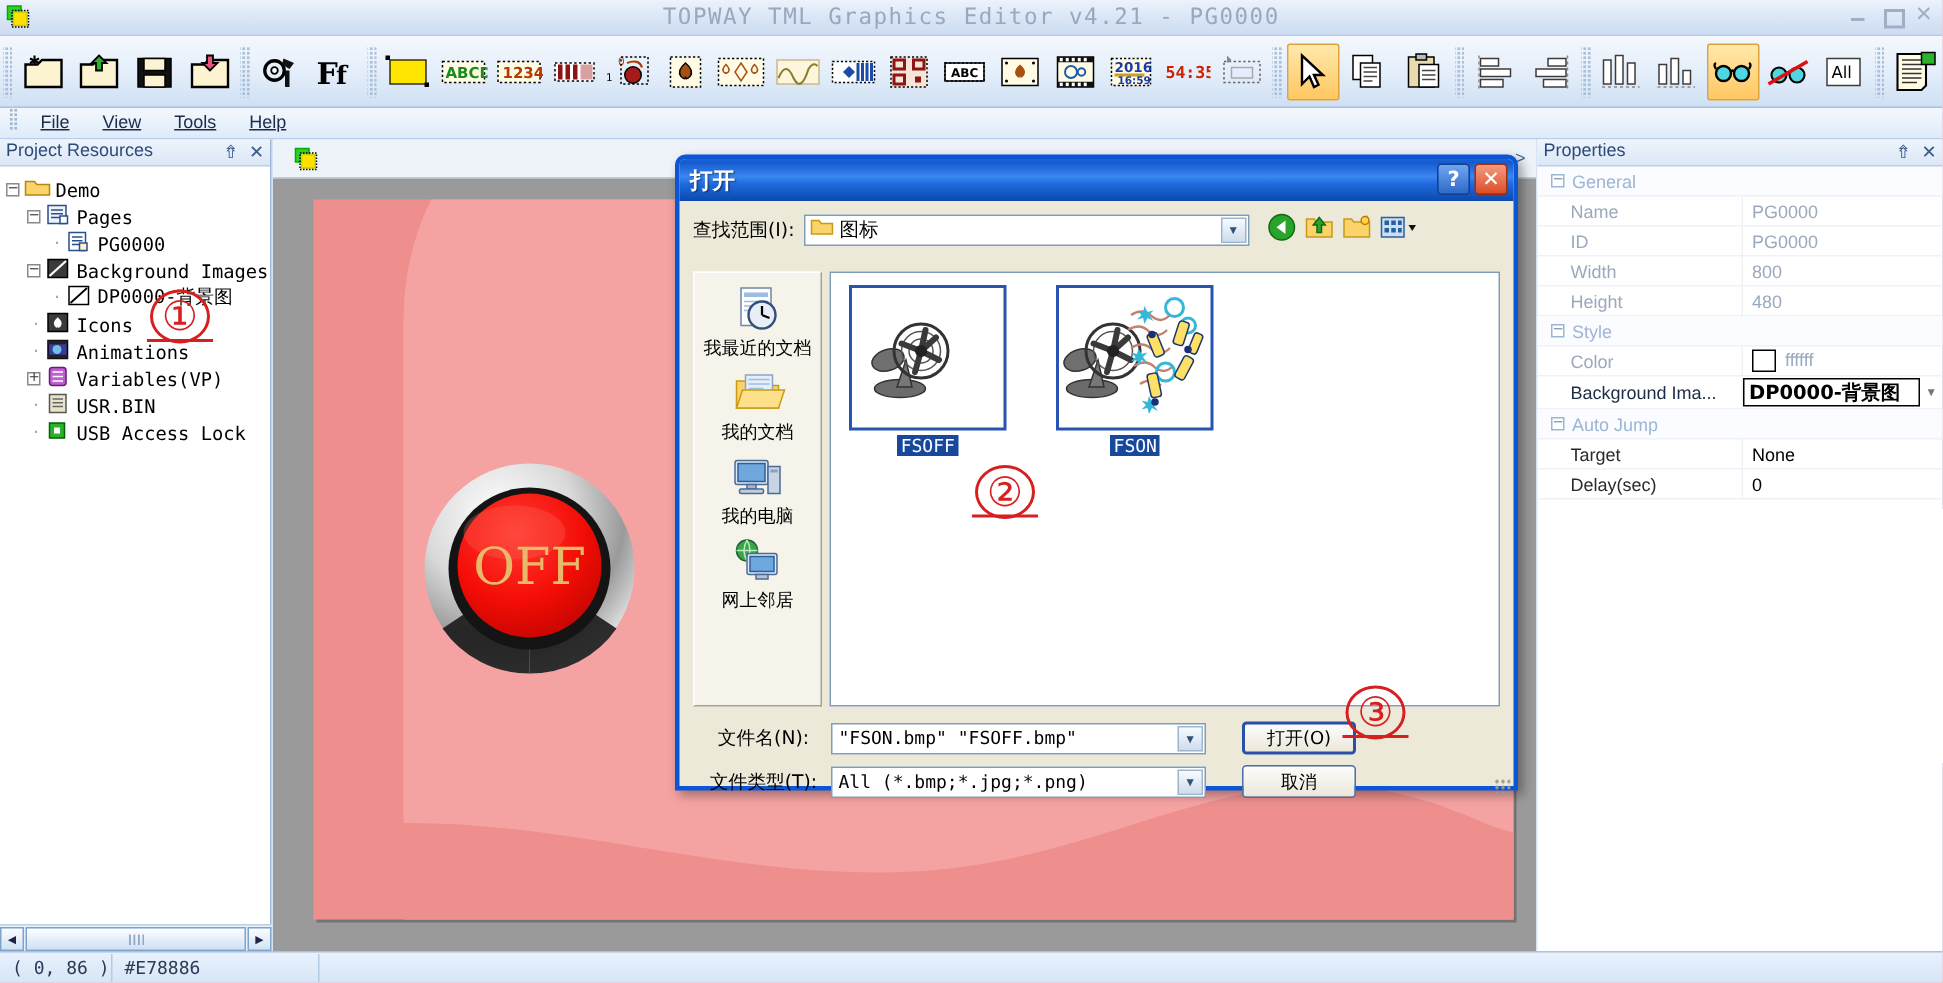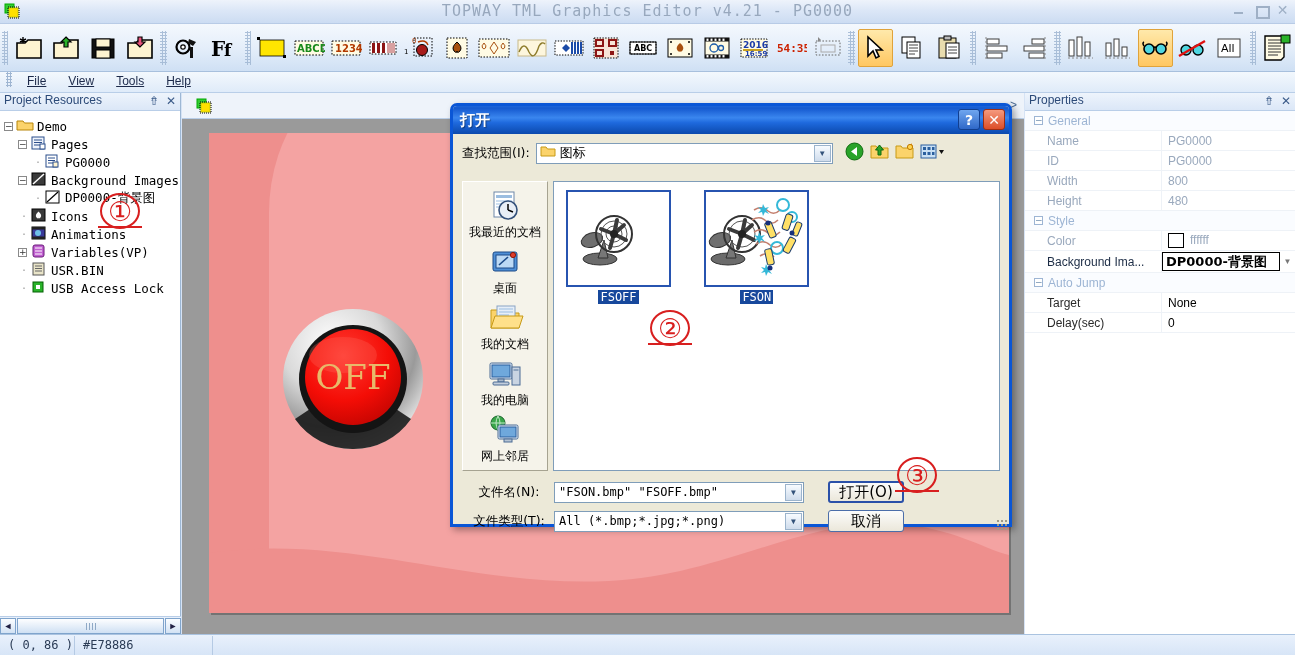--- a/index.html
+++ b/index.html
@@ -290,21 +290,21 @@
     position: absolute; right: 1px; top: 1px; width: 17px; height: 17px;
     background: linear-gradient(to bottom,#f7fbff,#cfdcec);
     border: 1px solid #9cb4cc; display:flex; align-items:center; justify-content:center;
     font-size: 8px; color: #33527a;
   }
   .dbtn {
     width: 76px; height: 22px; margin-left: 24px;
     background: linear-gradient(to bottom,#fcfcfb,#ebe7da);
     border: 1px solid #4b6ea9; border-radius: 3px;
     display: flex; align-items: center; justify-content: center;
-    font-size: 15px; font-family: "DejaVu Sans", sans-serif; color: #000;
+    font-size: 12px; font-family: "DejaVu Sans", sans-serif; color: #000;
   }
   .dbtn.default { border: 2px solid #2a50a8; }
   .dlg-grip {
     position: absolute; right: 2px; bottom: 2px; width: 11px; height: 11px;
     background-image: radial-gradient(circle, #9d9a88 1px, transparent 1.2px);
     background-size: 4px 4px;
   }
 
   
   .marker {
@@ -925,29 +925,20 @@
         <div class="places">
           <div class="place">
             <svg width="38" height="33" viewBox="0 0 38 33">
               <rect x="8" y="2" width="20" height="25" fill="#fff" stroke="#6e87a8"></rect>
               <rect x="10" y="5" width="16" height="3" fill="#9bbde0"></rect>
               <path d="M10 11h16 M10 14h16 M10 17h12" stroke="#9bbde0"></path>
               <circle cx="22" cy="20" r="9" fill="#e8eef6" stroke="#33507a" stroke-width="1.6"></circle>
               <path d="M22 20 L22 14 M22 20 L27 22" stroke="#000" stroke-width="1.5"></path>
             </svg>
             <span class="plbl">我最近的文档</span>
-          </div>
-          <div class="place">
-            <svg width="38" height="33" viewBox="0 0 38 33">
-              <rect x="7" y="6" width="24" height="19" rx="2" fill="#4f8fd6" stroke="#1d4b88"></rect>
-              <rect x="10" y="9" width="18" height="13" fill="#bcd9f5" stroke="#1d4b88"></rect>
-              <path d="M13 19 L22 11" stroke="#1d4b88" stroke-width="1.6"></path>
-              <circle cx="27" cy="9" r="2.6" fill="#e03c2a" stroke="#8a1708"></circle>
-            </svg>
-            <span class="plbl">桌面</span>
           </div>
           <div class="place">
             <svg width="38" height="33" viewBox="0 0 38 33">
               <path d="M5 8 L15 8 L17 11 L33 11 L33 26 L5 26 Z" fill="#fbd36b" stroke="#c79a17"></path>
               <rect x="11" y="4" width="18" height="13" fill="#e6eef8" stroke="#8aa4c4"></rect>
               <path d="M13 7h14 M13 10h14 M13 13h10" stroke="#9bbde0"></path>
               <path d="M5 26 L9 14 L37 14 L33 26 Z" fill="#ffe08a" stroke="#c79a17"></path>
             </svg>
             <span class="plbl">我的文档</span>
           </div>

